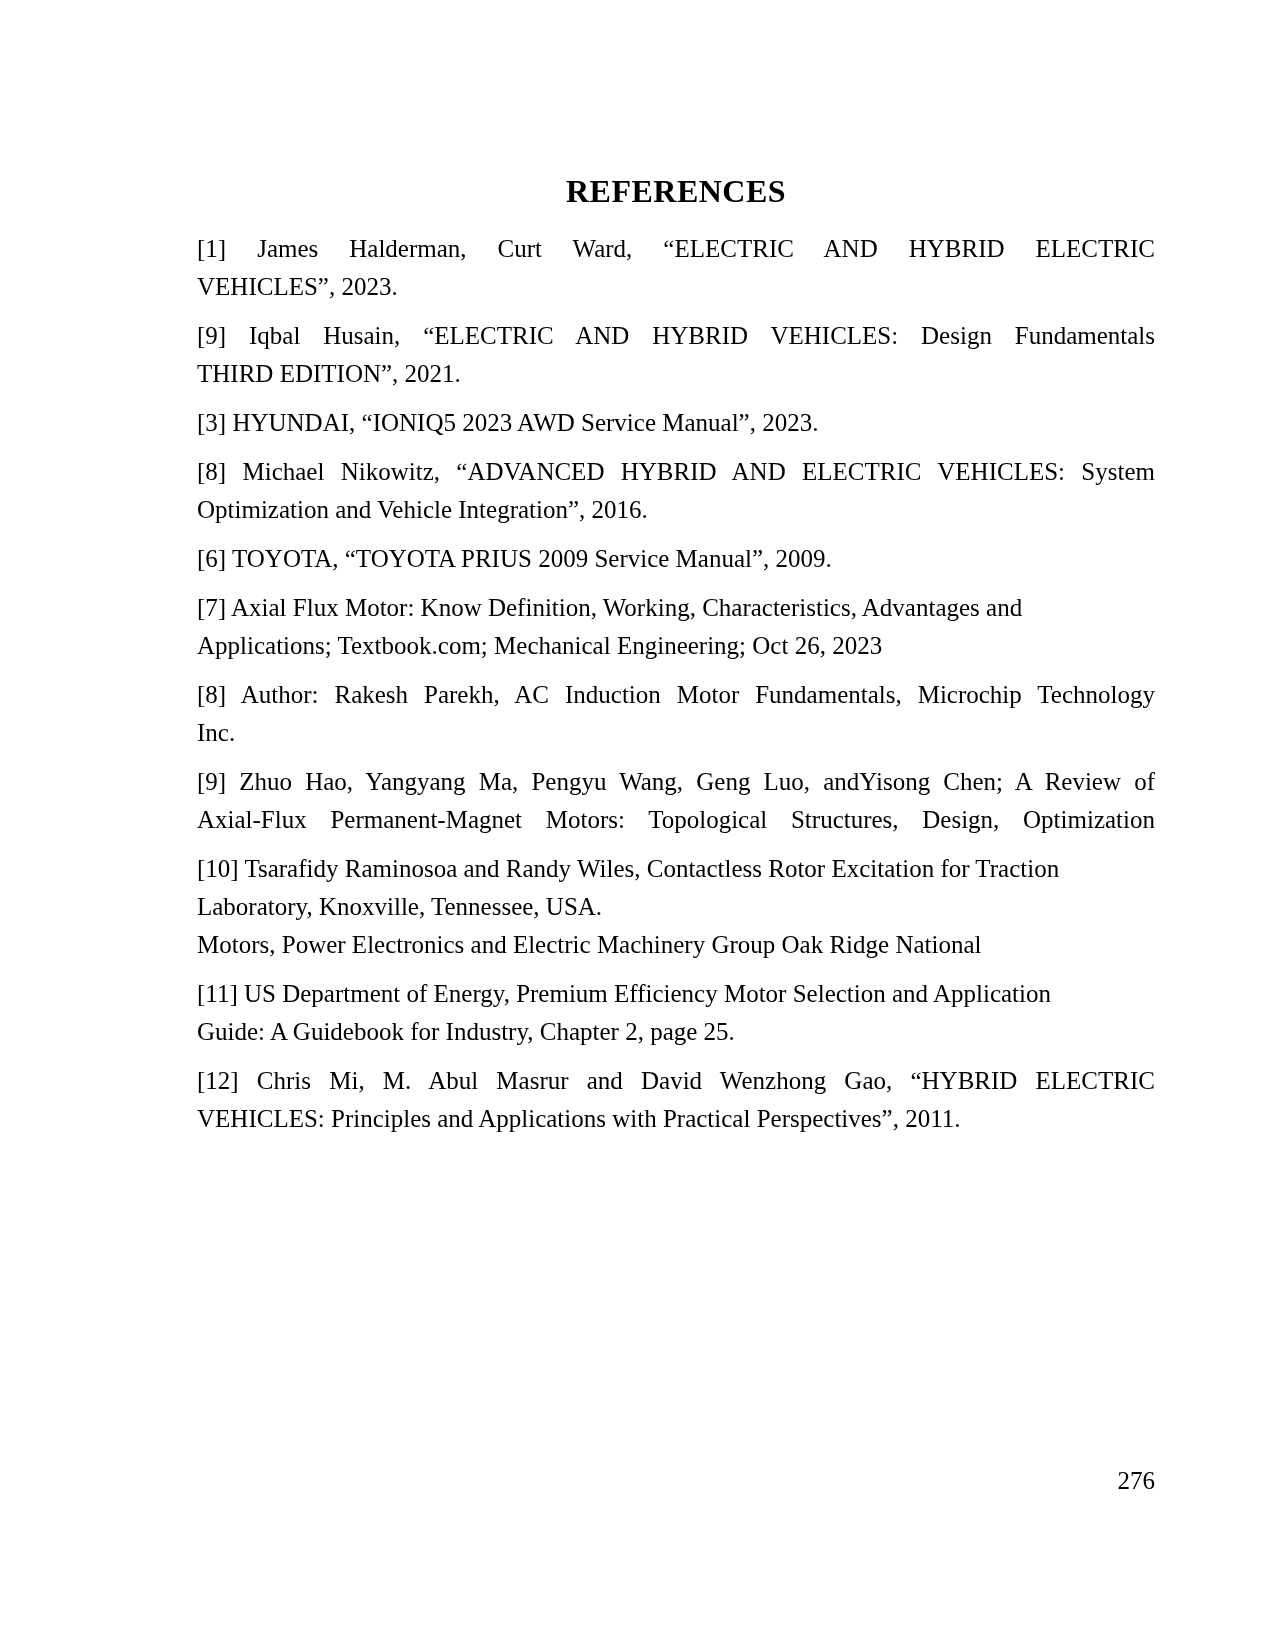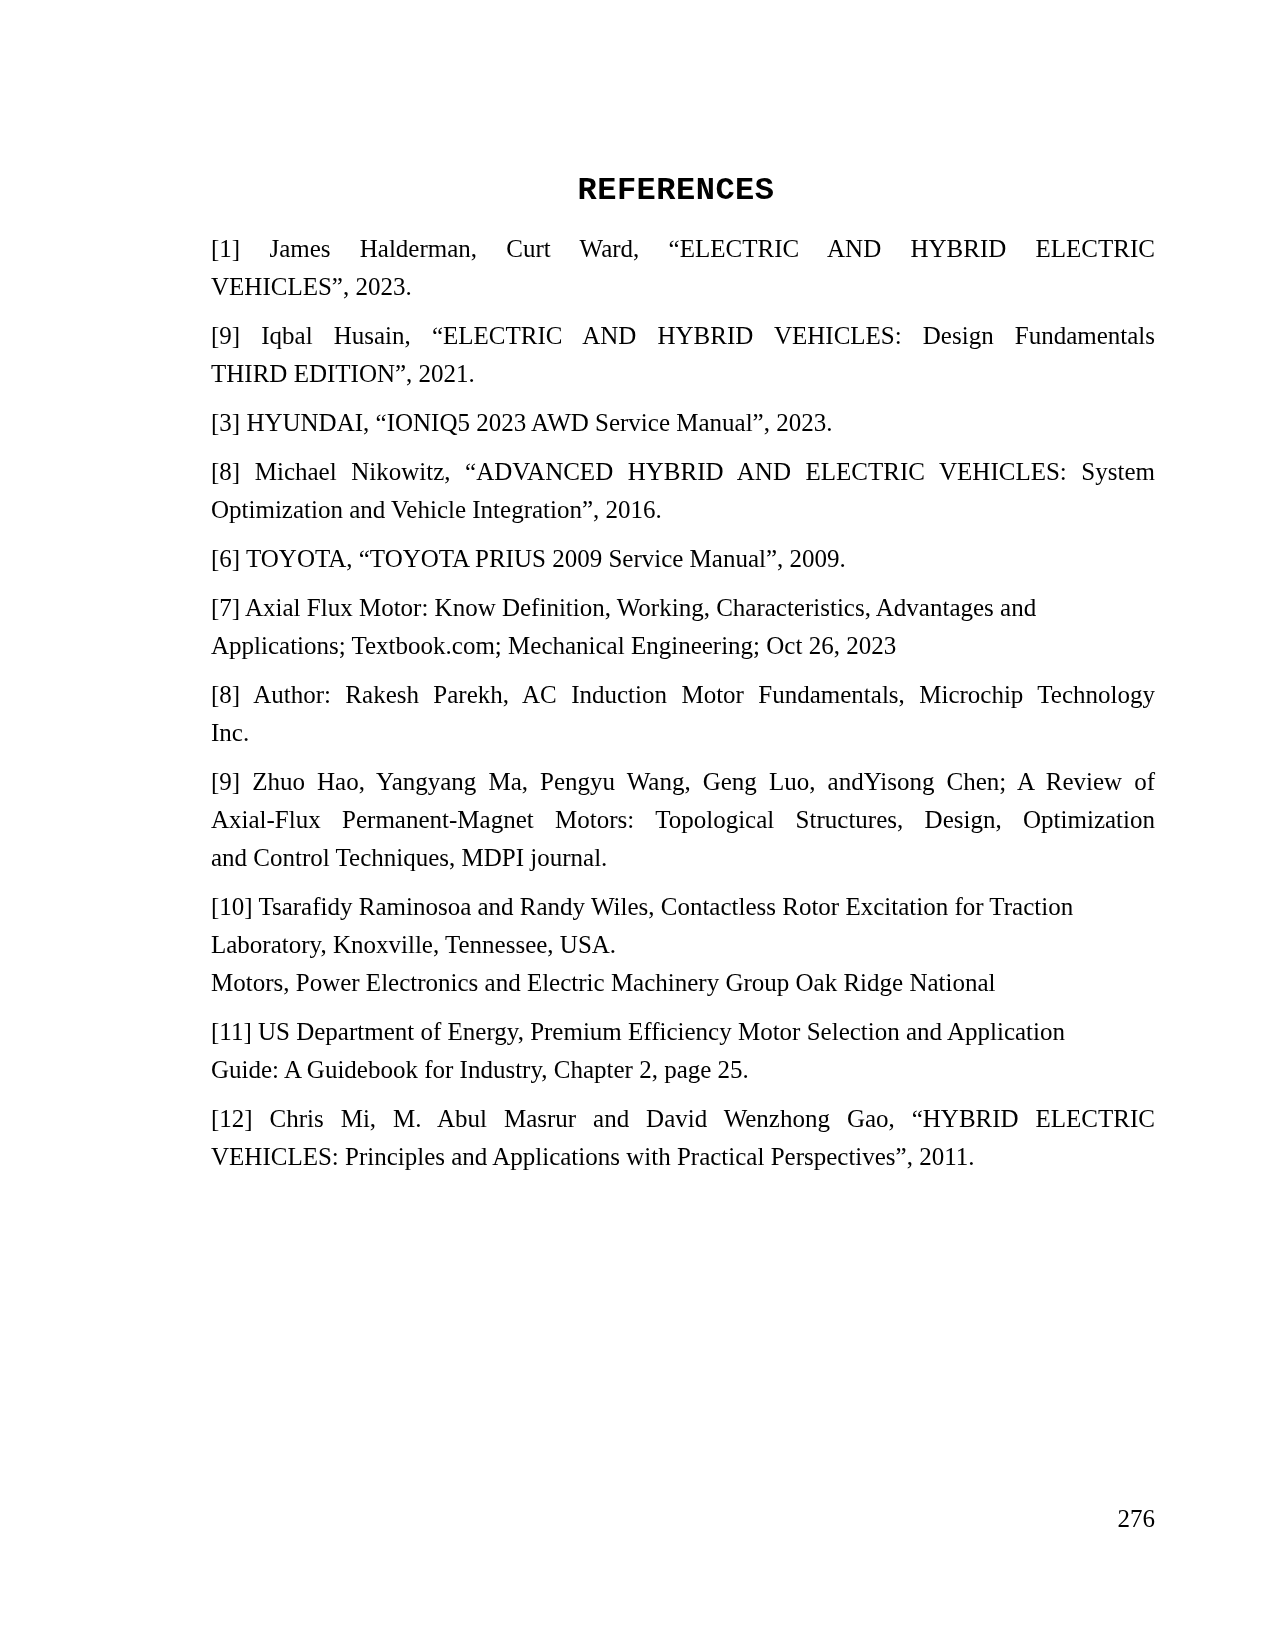--- a/index.html
+++ b/index.html
@@ -21,43 +21,41 @@
     top: 0;
     width: 958px;
   }
   .page-title {
     margin: 170px 0 0 0;
     font-size: 32px;
     line-height: 42px;
     font-weight: bold;
     text-align: center;
     letter-spacing: 0.5px;
-    font-family: Liberation Mono, monospace;
   }
   .refs {
     margin-top: 18px;
   }
   .ref {
     margin: 0 0 11px 0;
     font-size: 25px;
     line-height: 38px;
   }
   .ref-line {
     white-space: nowrap;
-    margin-left: 14px;
   }
   .ref-line.fill {
     white-space: normal;
     text-align: justify;
     text-align-last: justify;
   }
   .page-number {
     position: absolute;
     left: 197px;
-    top: 1504px;
+    top: 1466px;
     width: 958px;
     text-align: right;
     font-size: 25px;
     line-height: 30px;
   }
 </style>
 </head>
 <body>
 
 <main class="content">
@@ -85,21 +83,20 @@
         <div class="ref-line">[7] Axial Flux Motor: Know Definition, Working, Characteristics, Advantages and</div>
         <div class="ref-line">Applications; Textbook.com; Mechanical Engineering; Oct 26, 2023</div>
       </div>
       <div class="ref">
         <div class="ref-line fill">[8] Author: Rakesh Parekh, AC Induction Motor Fundamentals, Microchip Technology</div>
         <div class="ref-line">Inc.</div>
       </div>
       <div class="ref">
         <div class="ref-line fill">[9] Zhuo Hao, Yangyang Ma, Pengyu Wang, Geng Luo, andYisong Chen; A Review of</div>
         <div class="ref-line fill">Axial-Flux Permanent-Magnet Motors: Topological Structures, Design, Optimization</div>
-        <div class="ref-line">and Control Techniques, MDPI journal.</div>
       </div>
       <div class="ref">
         <div class="ref-line">[10] Tsarafidy Raminosoa and Randy Wiles, Contactless Rotor Excitation for Traction</div>
         <div class="ref-line">Laboratory, Knoxville, Tennessee, USA.</div>
         <div class="ref-line">Motors, Power Electronics and Electric Machinery Group Oak Ridge National</div>
       </div>
       <div class="ref">
         <div class="ref-line">[11] US Department of Energy, Premium Efficiency Motor Selection and Application</div>
         <div class="ref-line">Guide: A Guidebook for Industry, Chapter 2, page 25.</div>
       </div>

